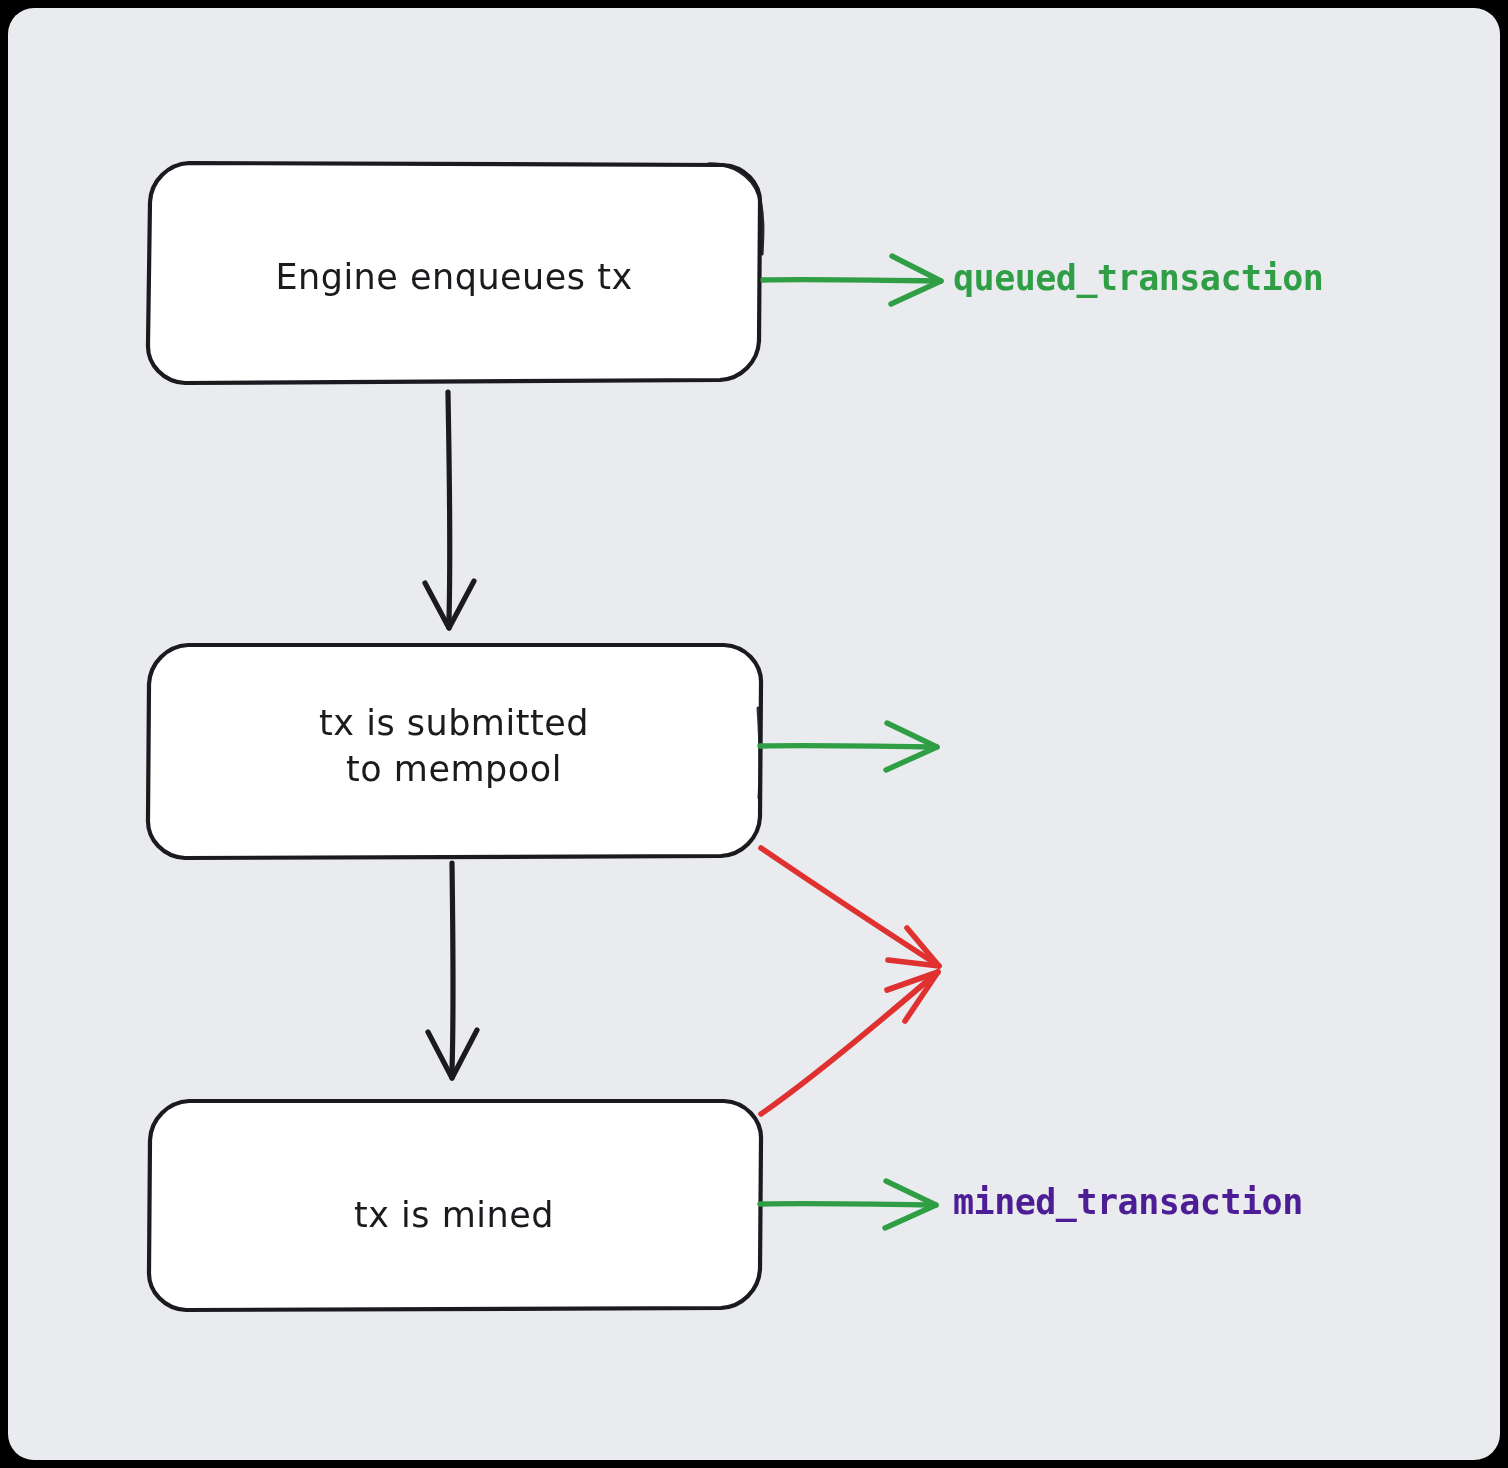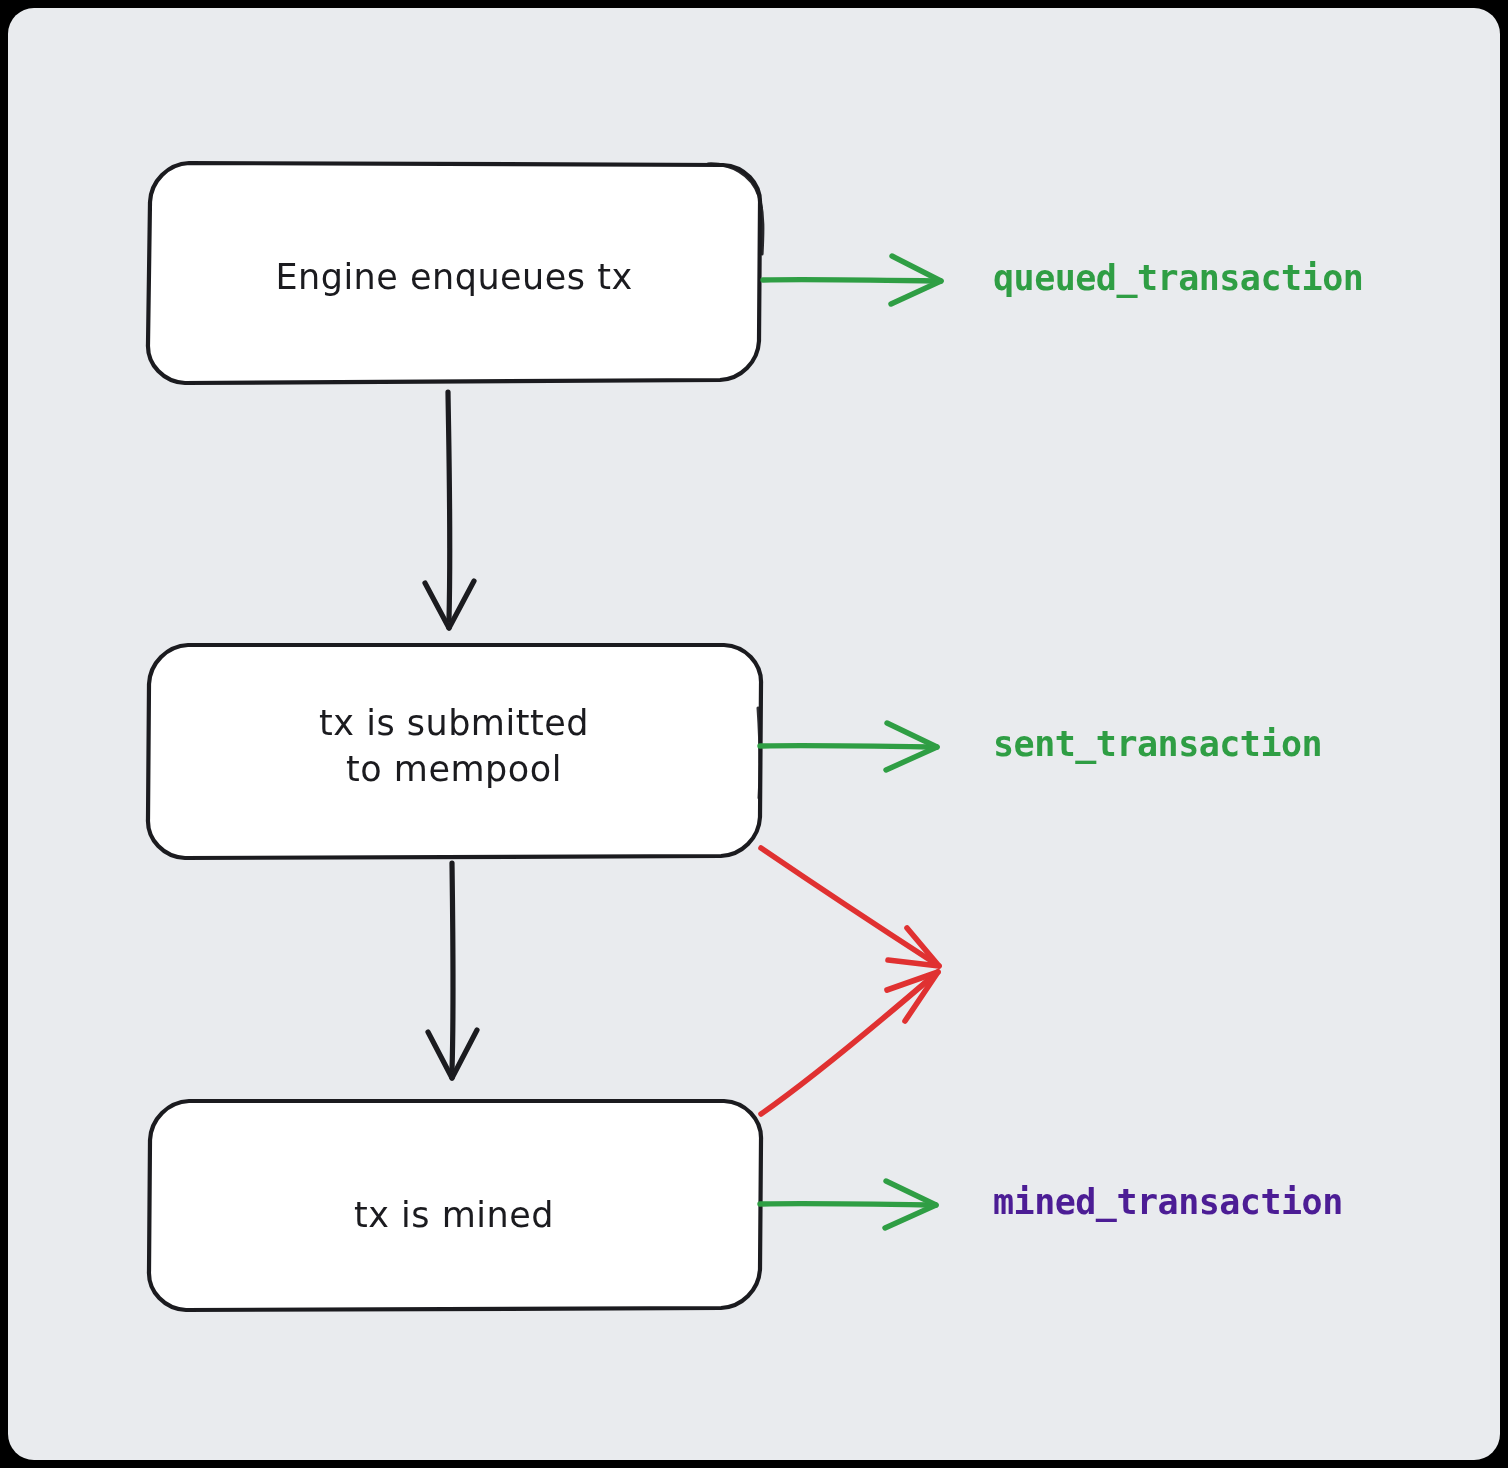--- a/index.html
+++ b/index.html
@@ -42,21 +42,20 @@
     pointer-events: none;
     white-space: pre-line;
   }
   .event-label {
     position: absolute;
     font-family: "DejaVu Sans Mono", monospace;
     font-size: 35px;
     font-weight: 700;
     letter-spacing: -0.5px;
     white-space: nowrap;
-    margin-left: 40px;
   }
 </style>
 </head>
 <body>
 
 <div id="canvas">
 
   <svg id="diagram" viewBox="0 0 1492 1452" xmlns="http://www.w3.org/2000/svg">
 
     <g>
@@ -143,18 +142,17 @@
 
   <div class="node-label" style="left:151px; top:247px; width:590px;">Engine enqueues tx</div>
 
   <div class="node-label" style="left:151px; top:693px; width:590px;">tx is submitted
 to mempool</div>
 
   <div class="node-label" style="left:151px; top:1169px; width:590px;margin-top:16px;">tx is mined</div>
 
   <div class="event-label" style="left:945px; top:250px; color:#2f9e44;">queued_transaction</div>
 
-  <div class="event-label" style="left:945px; top:716px; color:#2f9e44;">sent_transaction</div>
 
 
   <div class="event-label" style="left:945px; top:1174px; color:#4c1d95;">mined_transaction</div>
 
 </div>
 
 </body></html>

